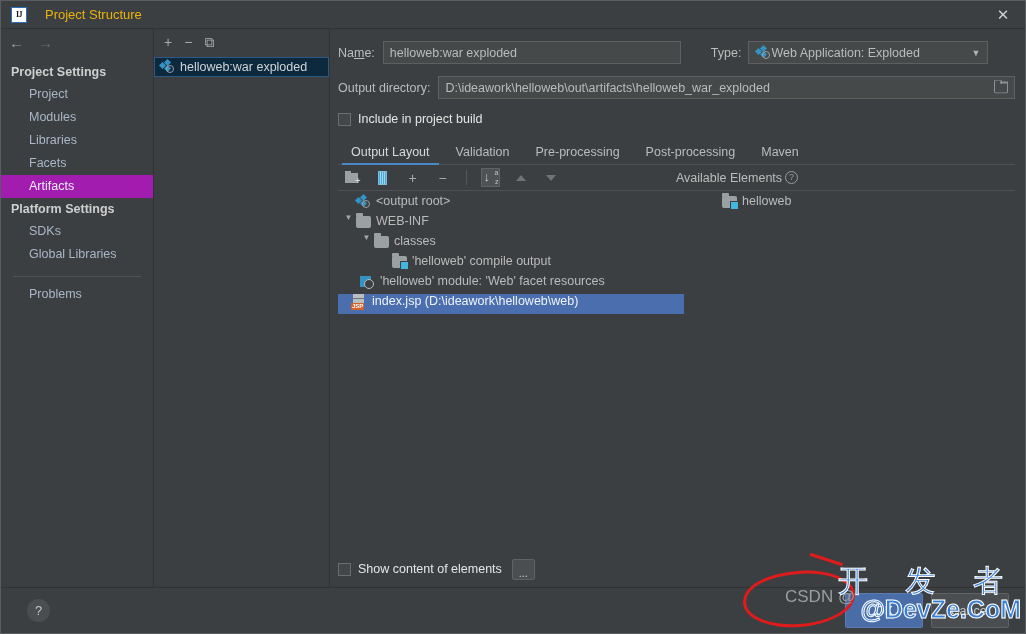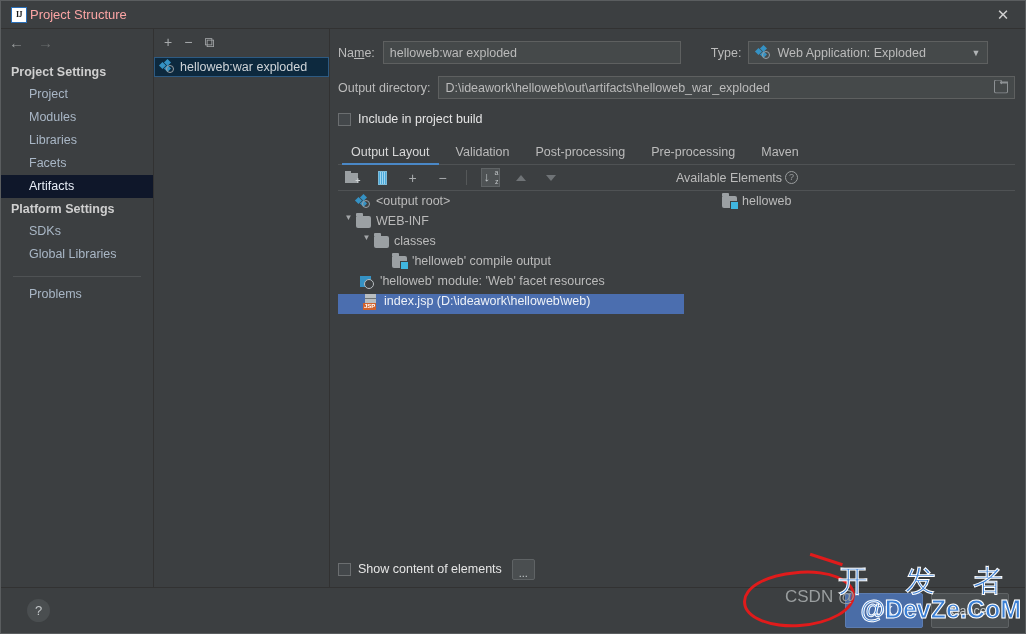--- a/index.html
+++ b/index.html
@@ -36,23 +36,23 @@
     width: 16px; height: 16px;
     margin-left: 10px;
     background: #ffffff;
     border: 1.5px solid #2a6fb8;
     display: flex; align-items: center; justify-content: center;
     font-size: 8px; font-weight: bold; color: #1a1a1a;
     font-family: "Liberation Serif", serif;
     letter-spacing: -0.5px;
   }
   #title-text {
-    margin-left: 3px;
+    margin-left: 18px;
     font-size: 13px;
-    color: #fca5a5;
+    color: #eab308;
   }
   #close-btn {
     position: absolute;
     right: 0; top: 0;
     width: 44px; height: 27px;
     display: flex; align-items: center; justify-content: center;
     color: #d0d0d0;
     font-size: 15px;
     cursor: default;
   }
@@ -97,21 +97,21 @@
     padding: 4px 0 4px 10px;
   }
   .nav-item {
     padding: 3px 0 3px 28px;
     font-size: 12.5px;
     color: #a9b7c6;
     cursor: default;
     line-height: 17px;
   }
   .nav-item.selected {
-    background: #0f172a;
+    background: #a21caf;
     color: #e8eef7;
   }
   .sb-sep {
     height: 1px;
     background: #4f5254;
     margin: 10px 12px 6px 12px;
   }
 
   
   #right {
@@ -185,21 +185,21 @@
     font-size: 12.5px;
     color: #bbbbbb;
     overflow: hidden;
     white-space: nowrap;
   }
   #name-field { width: 298px; margin-left: 8px; }
   #type-combo {
     width: 240px; margin-left: 7px;
     position: relative;
     padding-right: 22px;
-    gap: 6px;
+    gap: 0;
   }
   #type-combo .combo-arrow {
     position: absolute; right: 7px; top: 50%;
     transform: translateY(-50%);
     color: #b0b3b5; font-size: 9px;
   }
   #outdir-field {
     flex: 1 1 auto; margin-left: 8px;
     position: relative; padding-right: 26px;
   }
@@ -647,22 +647,22 @@
         </div>
 
         <div class="checkbox-row">
           <span class="cbox"></span>
           <span>Include in project build</span>
         </div>
 
         <div id="tabs">
           <div class="tab active">Output Layout</div>
           <div class="tab">Validation</div>
+          <div class="tab">Pre-processing</div>
           <div class="tab">Post-processing</div>
-          <div class="tab">Pre-processing</div>
           <div class="tab">Maven</div>
         </div>
 
         <div id="layout-toolbar">
           <div class="tb-left">
             <span class="tb-btn">
               <span class="ico-newfolder">
                   <span class="f"></span>
                   <span class="p">+</span>
                 </span>
@@ -739,21 +739,21 @@
             <div class="tree-row" style="padding-left:21px;">
               <span class="row-ico">
                 <span class="ico-facet">
                     <span class="sq"></span>
                     <span class="cir"></span>
                   </span>
               </span>
               <span class="row-label">'helloweb' module: 'Web' facet resources</span>
             </div>
 
-            <div class="tree-row selected" style="padding-left:25px;">
+            <div class="tree-row selected" style="padding-left:13px;">
               <span class="row-ico">
                 <span class="ico-jsp">
                     <span class="page"></span>
                     <span class="tag">JSP</span>
                   </span>
               </span>
               <span class="row-label">index.jsp (D:\ideawork\helloweb\web)</span>
             </div>
           </div>
 

